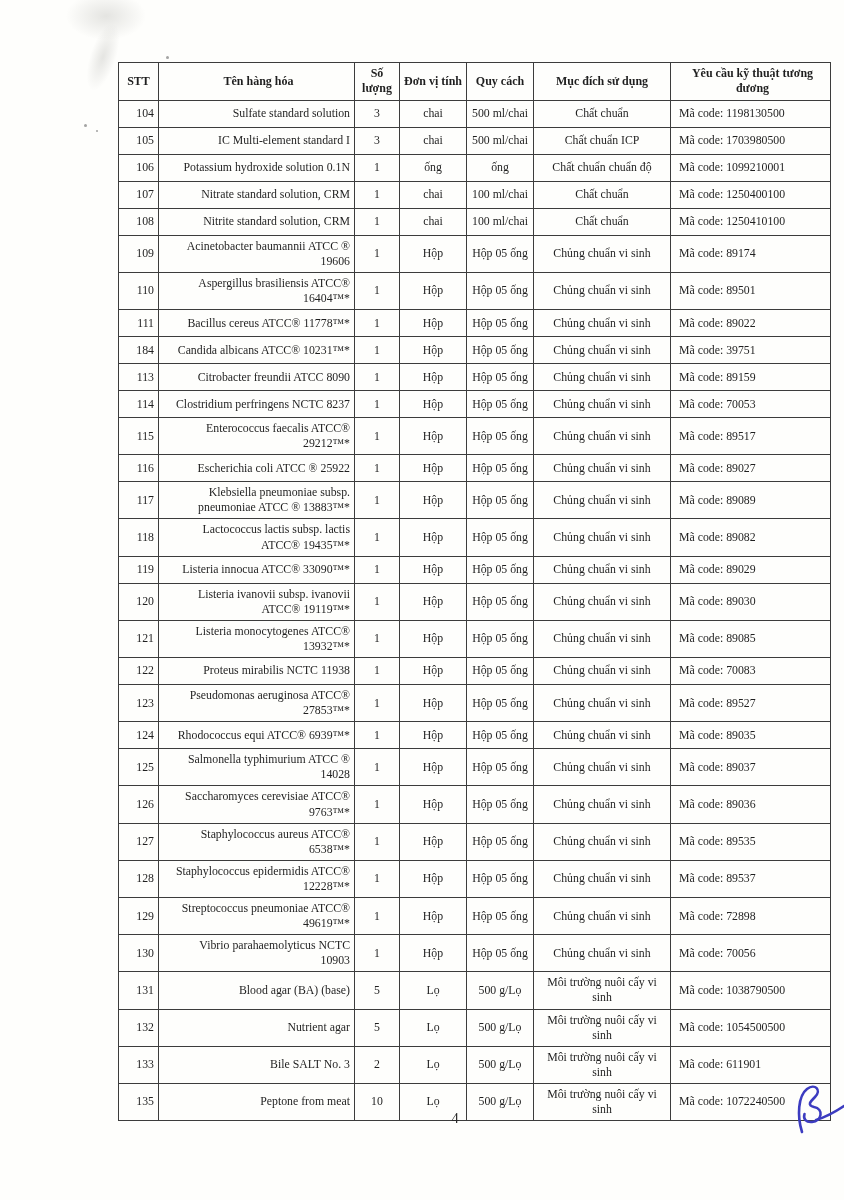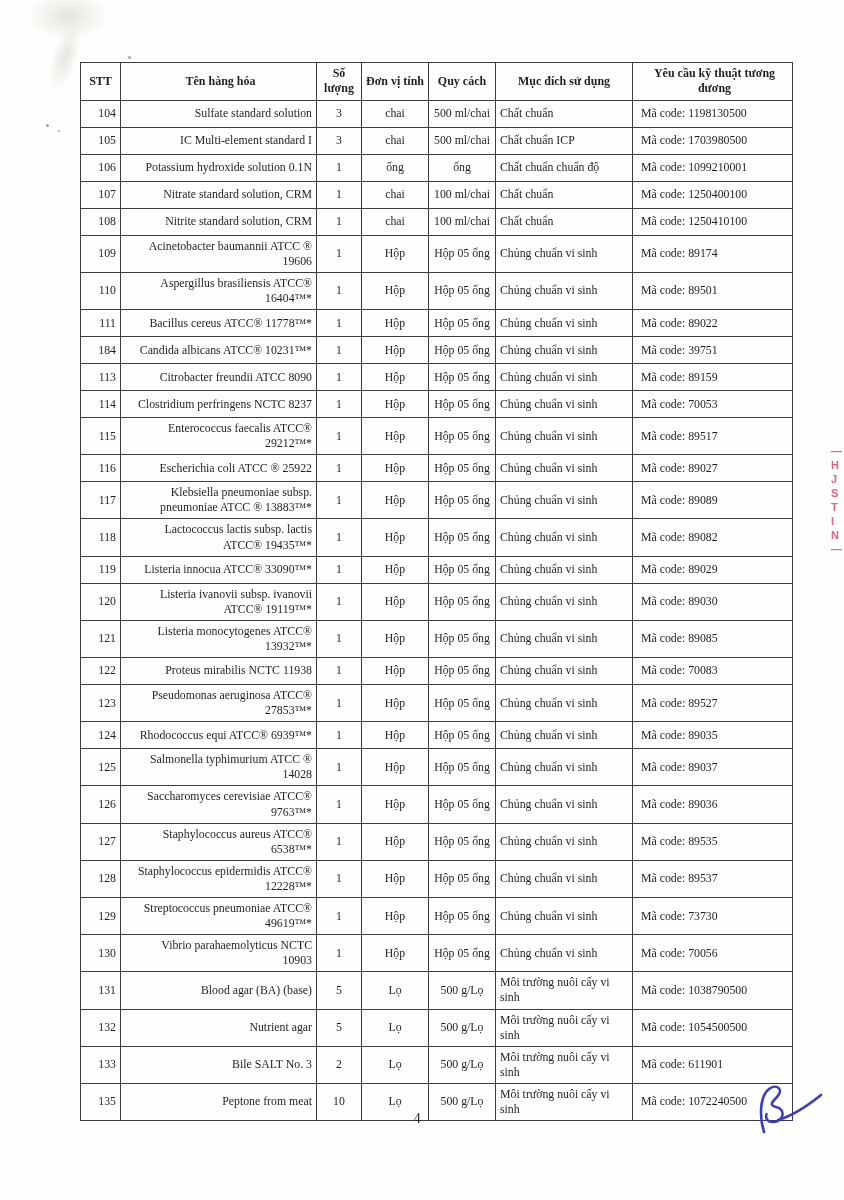--- a/index.html
+++ b/index.html
@@ -2,21 +2,21 @@
 <html><head>
 <meta charset="utf-8">
 <style>
   html,body{margin:0;padding:0;}
   body{
     width:844px;height:1200px;overflow:hidden;position:relative;
     background:#fefefc;
     font-family:"Liberation Serif","DejaVu Serif",serif;
     color:#1f1f1f;
   }
-  .page{position:absolute;inset:0;}
+  .page{position:absolute;inset:0;margin-left:38px;}
   
   .smudge{position:absolute;border-radius:50%;pointer-events:none;}
   .smudge.a{left:28px;top:-8px;width:80px;height:48px;background:radial-gradient(closest-side,rgba(180,180,175,.35),rgba(180,180,175,0));}
   .smudge.b{left:52px;top:22px;width:26px;height:70px;background:radial-gradient(closest-side,rgba(170,170,165,.30),rgba(170,170,165,0));transform:rotate(18deg);}
   .dot{position:absolute;width:3px;height:3px;border-radius:50%;background:rgba(90,90,90,.55);}
   .dot.d1{left:46px;top:124px;}
   .dot.d2{left:58px;top:130px;width:2px;height:2px;}
   .dot.d3{left:128px;top:56px;}
 
   table.main{
@@ -32,21 +32,21 @@
   }
   table.main th{
     font-weight:bold;text-align:center;height:30px;font-size:12px;
   }
   table.main td{height:20px;}
   .col-stt{text-align:right;}
   .col-name{text-align:right;padding-left:8px !important;}
   .col-qty{text-align:center;}
   .col-unit{text-align:center;}
   .col-spec{text-align:center;}
-  .col-purpose{}
+  .col-purpose{text-align:center;}
   .col-req{text-align:left;padding-left:8px !important;}
 
   .page-number{
     position:absolute;left:402px;top:1110px;width:30px;
     text-align:center;font-size:14.5px;color:#2a2a2a;
   }
   .signature{position:absolute;left:748px;top:1080px;}
   .stamp-fragment{
     position:absolute;left:831px;top:446px;width:16px;
     display:flex;flex-direction:column;align-items:flex-start;gap:3px;
@@ -313,21 +313,21 @@
           <td class="col-purpose">Chủng chuẩn vi sinh</td>
           <td class="col-req">Mã code: 89537</td>
         </tr>
         <tr>
           <td class="col-stt">129</td>
           <td class="col-name">Streptococcus pneumoniae ATCC® 49619™*</td>
           <td class="col-qty">1</td>
           <td class="col-unit">Hộp</td>
           <td class="col-spec">Hộp 05 ống</td>
           <td class="col-purpose">Chủng chuẩn vi sinh</td>
-          <td class="col-req">Mã code: 73730</td>
+          <td class="col-req">Mã code: 72898</td>
         </tr>
         <tr>
           <td class="col-stt">130</td>
           <td class="col-name">Vibrio parahaemolyticus NCTC 10903</td>
           <td class="col-qty">1</td>
           <td class="col-unit">Hộp</td>
           <td class="col-spec">Hộp 05 ống</td>
           <td class="col-purpose">Chủng chuẩn vi sinh</td>
           <td class="col-req">Mã code: 70056</td>
         </tr>

